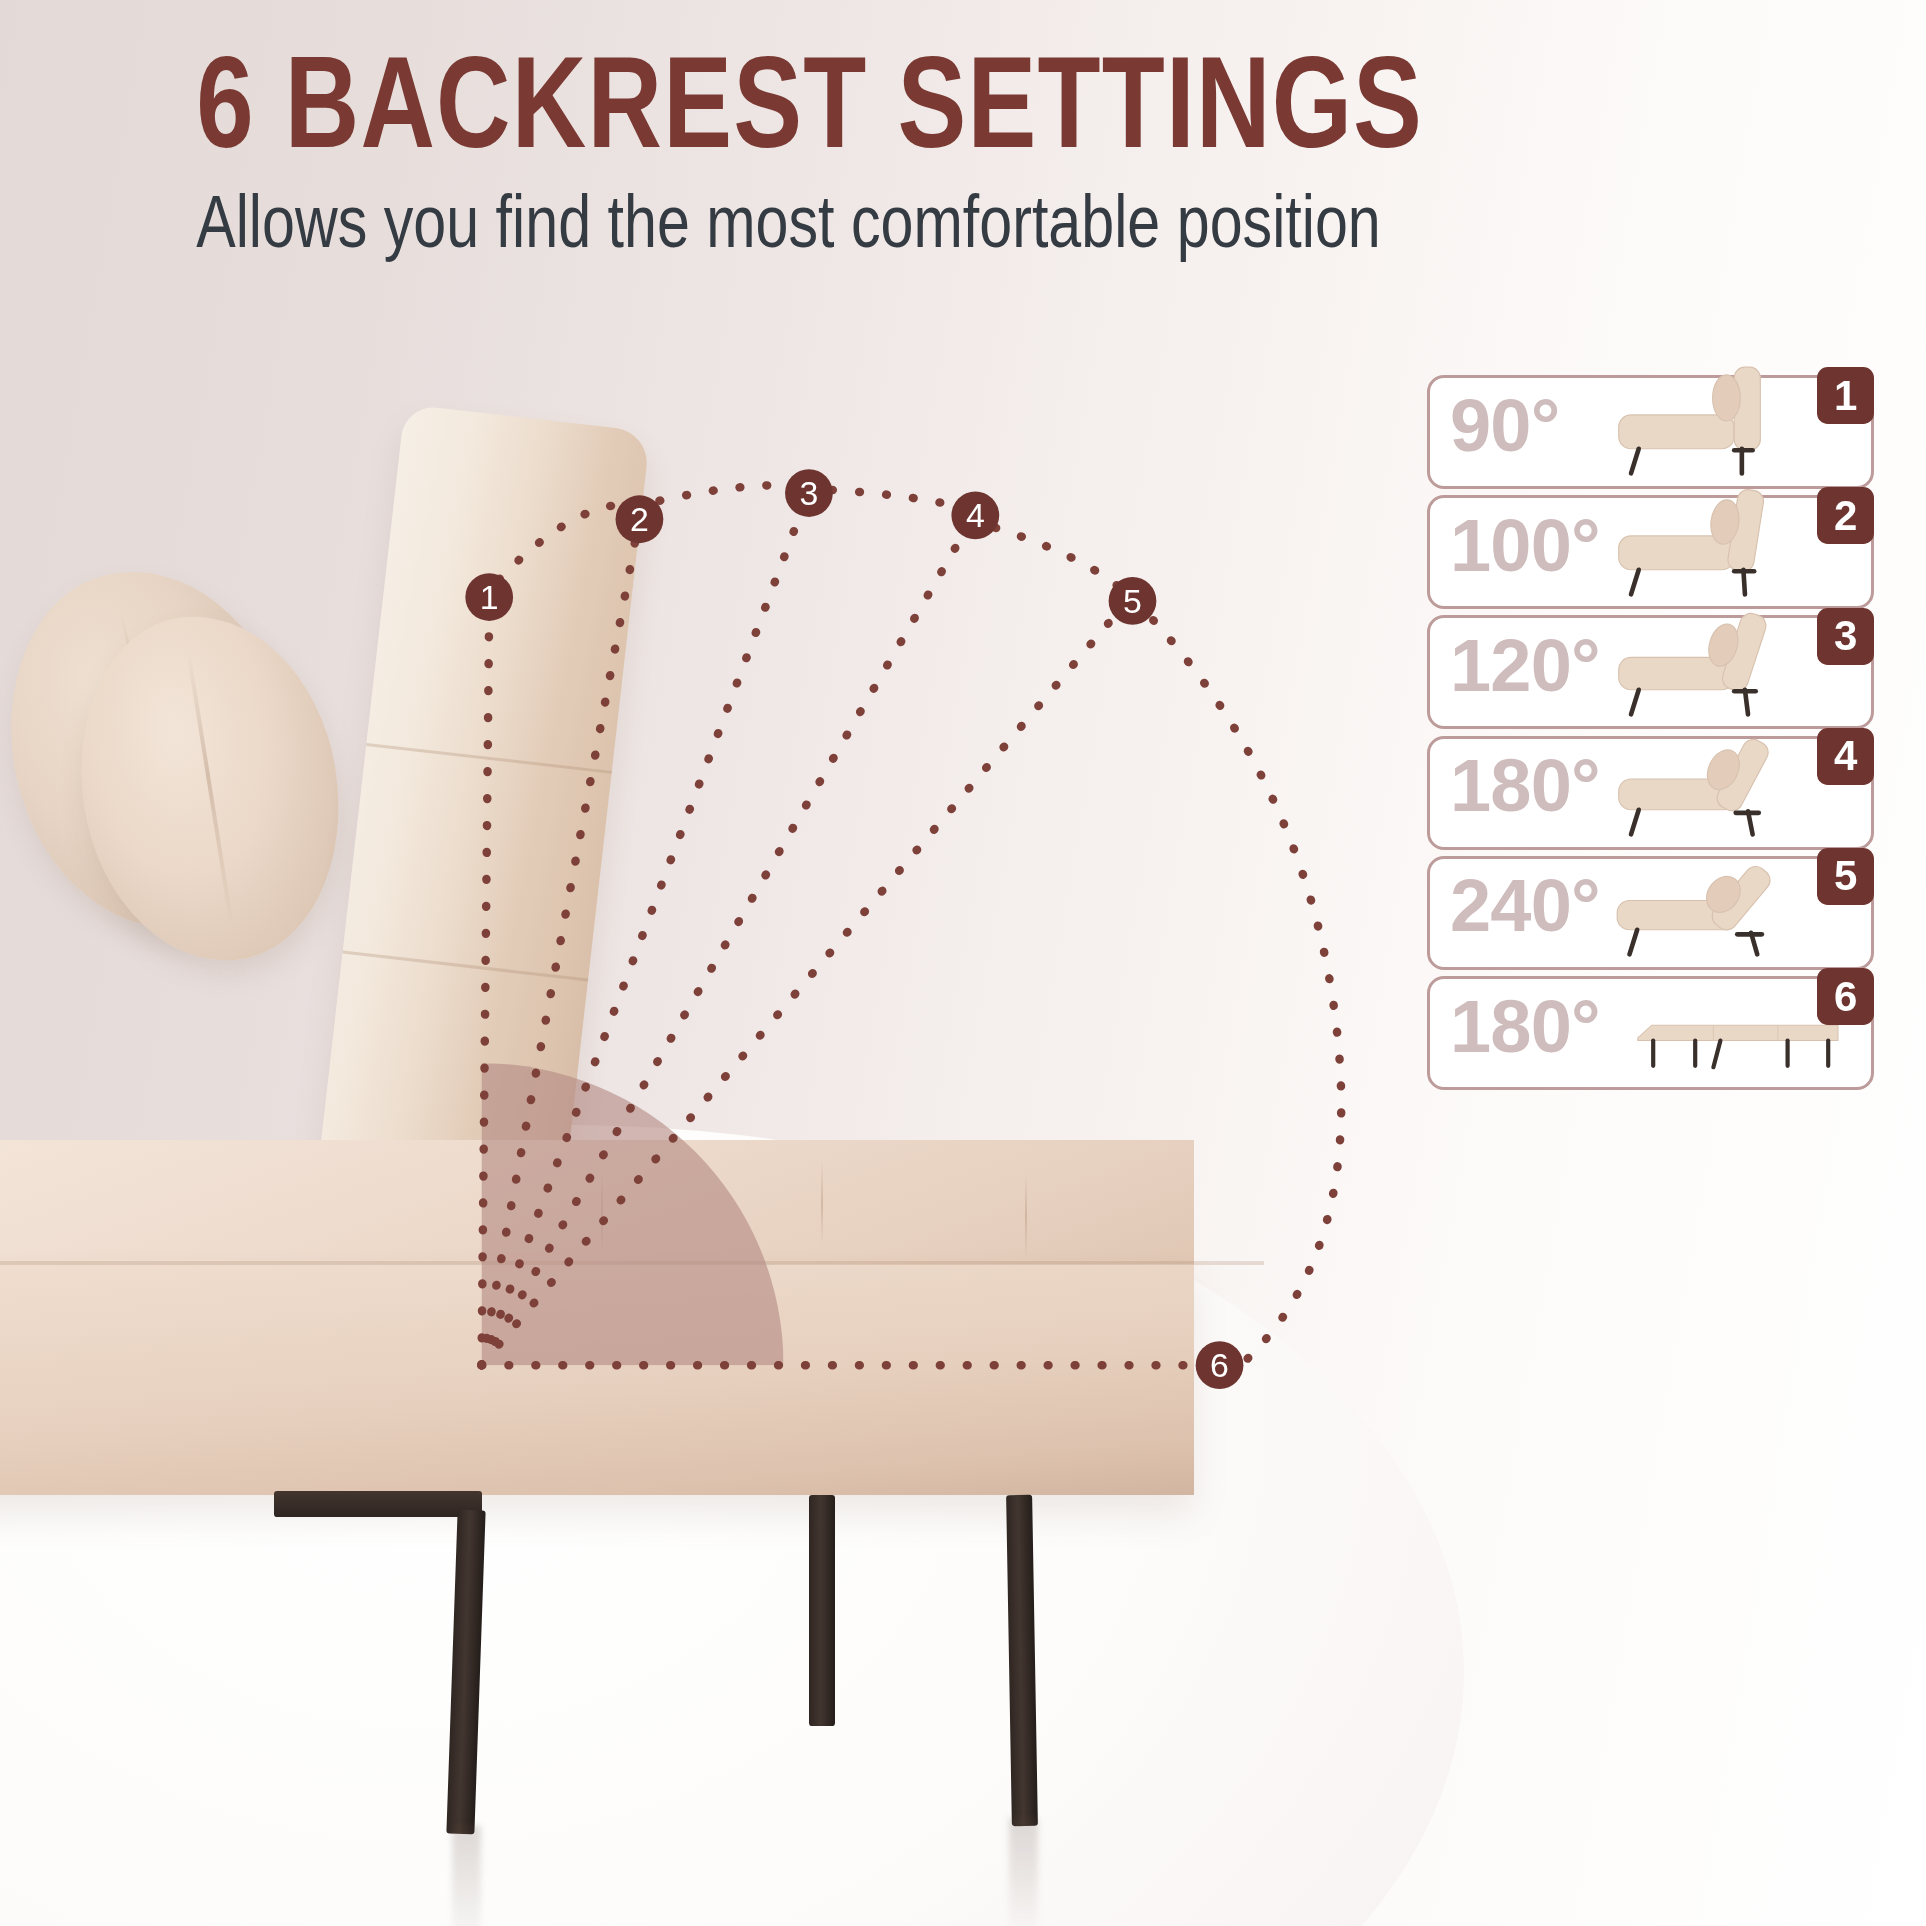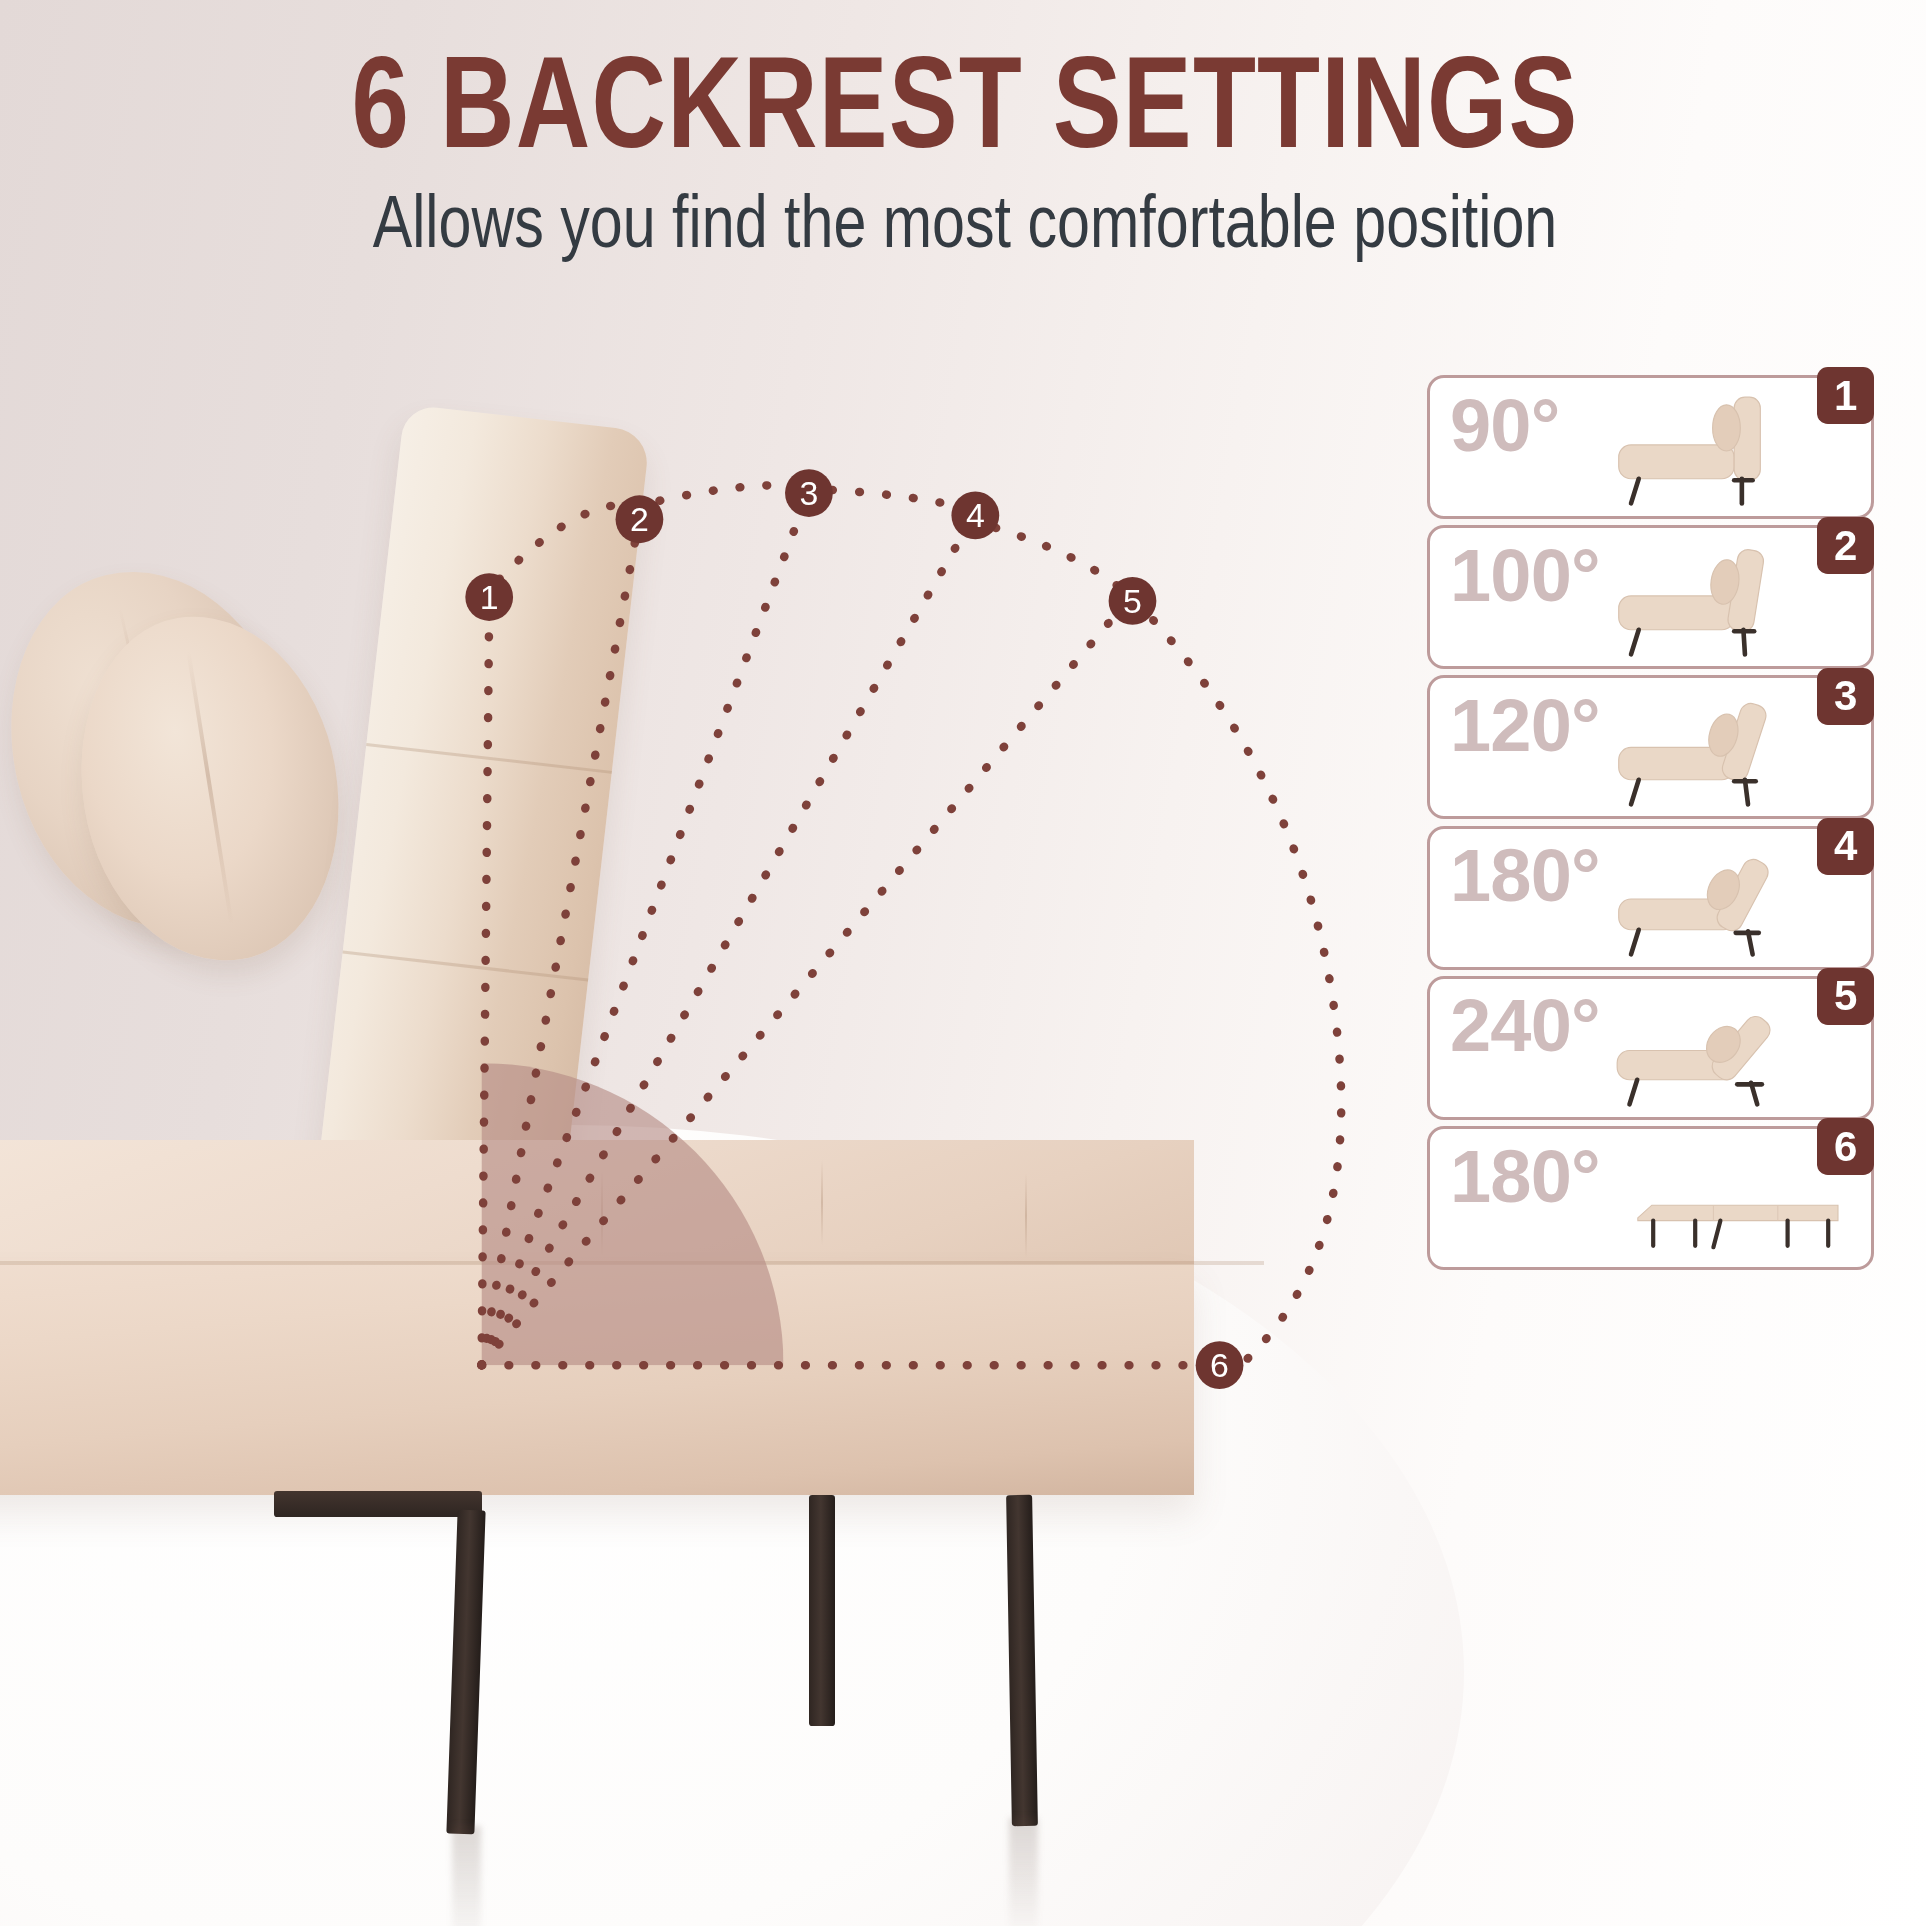--- a/index.html
+++ b/index.html
@@ -26,21 +26,21 @@
   .floor {
     position:absolute;
     left:-324px; top:1125px;
     width:1788px; height:1094px;
     border-radius:50%;
     background:
       radial-gradient(ellipse at 42% 28%, #ffffff 0%, #fdfcfb 48%, #f8f4f3 78%, #f3eceb 100%);
   }
 
   
-  .header { position:absolute; left:4px; right:0; top:37px; text-align:center; }
+  .header { position:absolute; left:4px; right:0; top:37px; }
   .title {
     font-size:129px; line-height:1.02;
     font-weight:bold;
     letter-spacing:1.5px;
     color:#7a3a33;
     transform:scaleX(.80);
     transform-origin:center top;
     white-space:nowrap;
   }
   .subtitle {
@@ -151,21 +151,21 @@
     filter:blur(3.1px);
   }
 
   
   .overlay { position:absolute; inset:0; }
 
   
   .cards { position:absolute; left:1427px; top:375px; width:447px; }
   .card {
     position:relative;
-    height:144px;
+    height:114px;
     margin-bottom:6.2px;
     border:3.1px solid #bd9b9b;
     border-radius:17px;
     background:#ffffff;
     overflow:visible;
   }
   .card-angle {
     position:absolute; left:20px; top:4.6px;
     font-size:74px; font-weight:bold;
     color:#cfbcbc;

